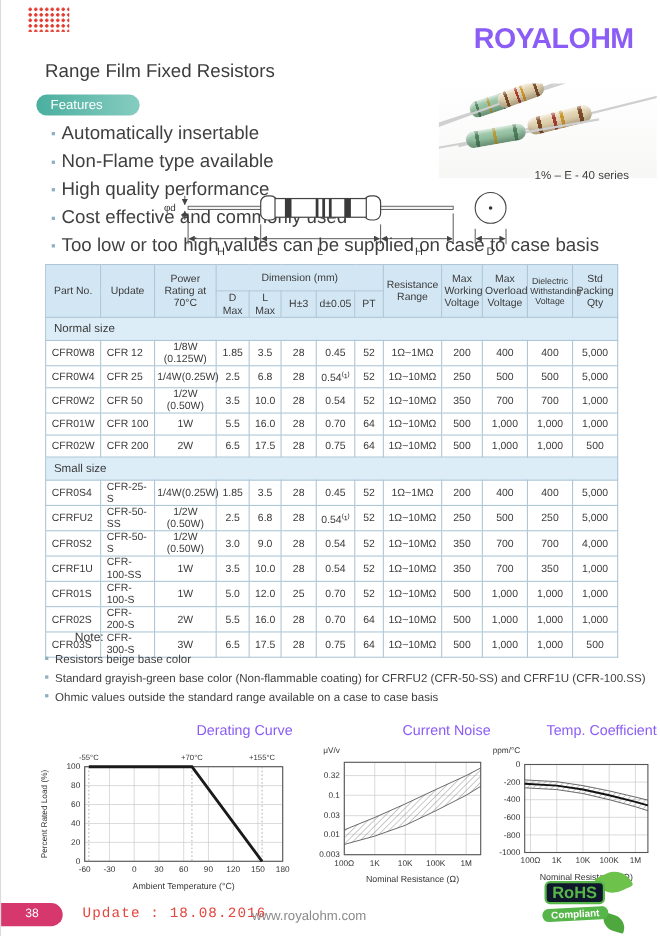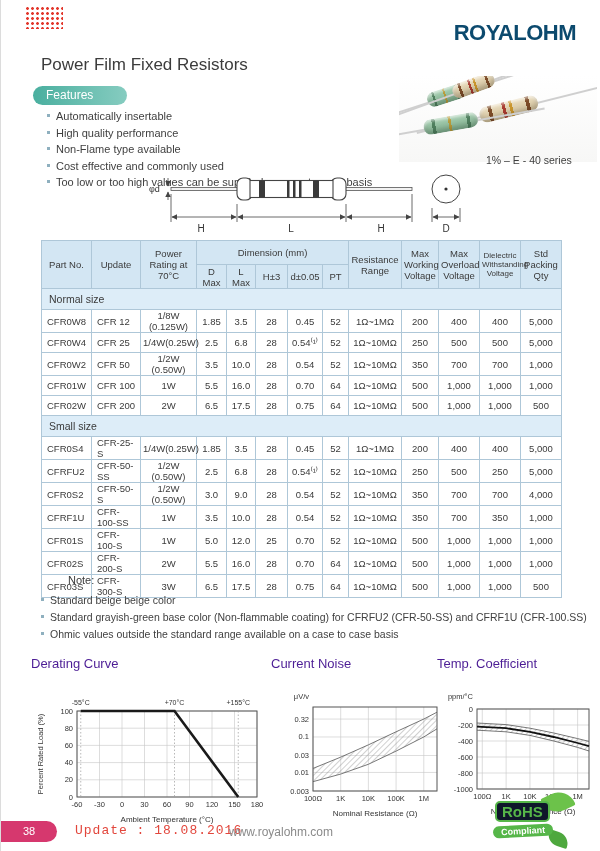--- a/index.html
+++ b/index.html
@@ -1,26 +1,26 @@
 <!DOCTYPE html>
 <html><head>
 <meta charset="utf-8">
 <title>Carbon Film Fixed Resistors</title>
 <style>
   html,body{margin:0;padding:0;background:#fff;}
   .page{position:relative;width:600px;height:851px;background:#fff;border-left:1px solid #dcdcdc;
         font-family:"Liberation Sans",sans-serif;color:#3a3a3a;overflow:hidden;}
   .dot-grid{position:absolute;left:24px;top:6px;width:38px;height:23px;
         background-image:radial-gradient(circle,#e2382d 1.3px,transparent 1.5px);background-size:5px 5px;}
-  .logo{position:absolute;right:25px;top:20px;font-size:22px;font-weight:bold;color:#0c4a6e;letter-spacing:-.5px;}
+  .logo{position:absolute;right:25px;top:20px;font-size:26px;font-weight:bold;color:#8b5cf6;letter-spacing:-.5px;}
   .title{position:absolute;left:40px;top:55px;font-size:17px;color:#3c3c3c;font-weight:500;}
   .features-badge{position:absolute;left:32px;top:86px;padding:2px 34px 3px 13px;border-radius:12px;
         background:linear-gradient(90deg,#4aaf9f,#86ccc0);color:#fff;font-size:12px;}
   .features-list{position:absolute;left:46px;top:108px;margin:0;padding:0;list-style:none;
-        font-size:11px;line-height:1.5;color:#3f3f3f;}
+        font-size:17px;line-height:1.5;color:#3f3f3f;}
   .features-list li::before, .note-list li::before{content:'';display:inline-block;width:3px;height:3px;
         background:#8fb0bf;margin:0 6px 3px 0;}
   .photo{position:absolute;left:398px;top:76px;width:198px;height:86px;overflow:hidden;
         background:linear-gradient(180deg,#ffffff,#f7f7f6);}
   .resistor{position:absolute;width:190px;height:18px;}
   .lead{position:absolute;left:0;top:8px;width:190px;height:2px;background:#cfcfcf;}
   .body{position:absolute;left:50%;top:0;transform:translateX(-50%);height:15px;border-radius:8px;
         box-shadow:inset 0 -4px 5px rgba(0,0,0,.18), inset 0 2px 3px rgba(255,255,255,.6);}
   .body.beige{background:
         linear-gradient(90deg,transparent 0 16%,#7c4b28 16% 22%,transparent 22% 40%,#a83b30 40% 45%,transparent 45% 52%,#c9952d 52% 57%,transparent 57% 80%,#7c4b28 80% 86%,transparent 86%),
@@ -37,21 +37,21 @@
   .spec-table thead th{background:#d3e6f3;font-weight:normal;height:23px;}
   .spec-table td{height:19px;background:#fff;}
   .spec-table td.sec{background:#ddedf8;text-align:left;padding-left:7px;font-size:10.5px;height:20px;}
   .spec-table td.c0,.spec-table td.c1{text-align:left;padding-left:5px;}
   .spec-table th.small{font-size:8px;}
   .note{position:absolute;left:40px;top:574px;}
   .note-title{font-size:11px;margin-bottom:6px;padding-left:27px;}
   .note-list{margin:0;padding:0;list-style:none;font-size:10.5px;line-height:1.6;color:#3f3f3f;}
   .charts{position:absolute;left:0;top:656px;width:600px;}
   .chart{position:absolute;top:0;margin:0;}
-  .chart-title{text-align:left;font-size:13px;color:#4c1d95;margin-bottom:16px;}
+  .chart-title{text-align:right;font-size:13px;color:#8b5cf6;margin-bottom:2px;}
   .c1{left:30px;width:235px;} .c2{left:270px;width:175px;} .c3{left:436px;width:160px;}
   .footer-badge{position:absolute;left:0;top:821px;width:56px;height:21px;background:#d6386e;
         border-radius:0 11px 11px 0;color:#fff;font-size:11px;line-height:21px;text-align:center;}
   .update{position:absolute;left:74px;top:823px;font-family:"Liberation Mono",monospace;
         font-size:13px;color:#e2463c;letter-spacing:1px;}
   .website{position:absolute;left:228px;top:825px;font-size:12px;color:#8a8a8a;}
   .rohs{position:absolute;right:28px;top:792px;width:80px;height:56px;}
   .leaf{position:absolute;background:#6cc24a;}
   .leaf1{right:0;top:0;width:30px;height:20px;border-radius:2px 18px 2px 18px;transform:rotate(-25deg);}
   .leaf2{right:4px;bottom:2px;width:22px;height:14px;background:#4ea83e;border-radius:2px 14px 2px 14px;transform:rotate(18deg);}
@@ -60,27 +60,27 @@
   .rohs-pill{position:absolute;left:0;top:33px;background:#56b649;color:#fff;font-size:9px;font-weight:bold;
         padding:1px 8px;border-radius:8px;transform:rotate(-3deg);}
 </style>
 </head>
 <body>
 
 <div class="page">
 
   <div class="dot-grid"></div>
   <div class="logo">ROYALOHM</div>
-  <div class="title">Power Film Fixed Resistors</div>
+  <div class="title">Range Film Fixed Resistors</div>
 
   <div class="features-badge">Features</div>
   <ul class="features-list">
       <li>Automatically insertable</li>
+      <li>Non-Flame type available</li>
       <li>High quality performance</li>
-      <li>Non-Flame type available</li>
       <li>Cost effective and commonly used</li>
       <li>Too low or too high values can be supplied on case to case basis</li>
     </ul>
 
   <div class="photo">
     <div class="resistor" style="left:-48px;top:12px;transform:rotate(-18deg);">
         <div class="lead"></div>
         <div class="body green" style="width:38px;"></div>
       </div>
     <div class="resistor" style="left:-20px;top:2px;transform:rotate(-20deg);">
@@ -360,21 +360,21 @@
           <td class="c10">1,000</td>
           <td class="c11">1,000</td>
           <td class="c12">500</td>
         </tr>
       </tbody>
   </table>
 
   <div class="note">
     <div class="note-title">Note:</div>
     <ul class="note-list">
-        <li>Standard beige beige color</li>
+        <li>Resistors beige base color</li>
         <li>Standard grayish-green base color (Non-flammable coating) for CFRFU2 (CFR-50-SS) and CFRF1U (CFR-100.SS)</li>
         <li>Ohmic values outside the standard range available on a case to case basis</li>
       </ul>
   </div>
 
   <div class="charts">
     <figure class="chart c1">
       <div class="chart-title">Derating Curve</div>
       <div class="chart-mount"><svg width="235" height="152">
             <line x1="46" y1="24" x2="46" y2="110" stroke="#c6c6c6" stroke-width="0.6"></line>

